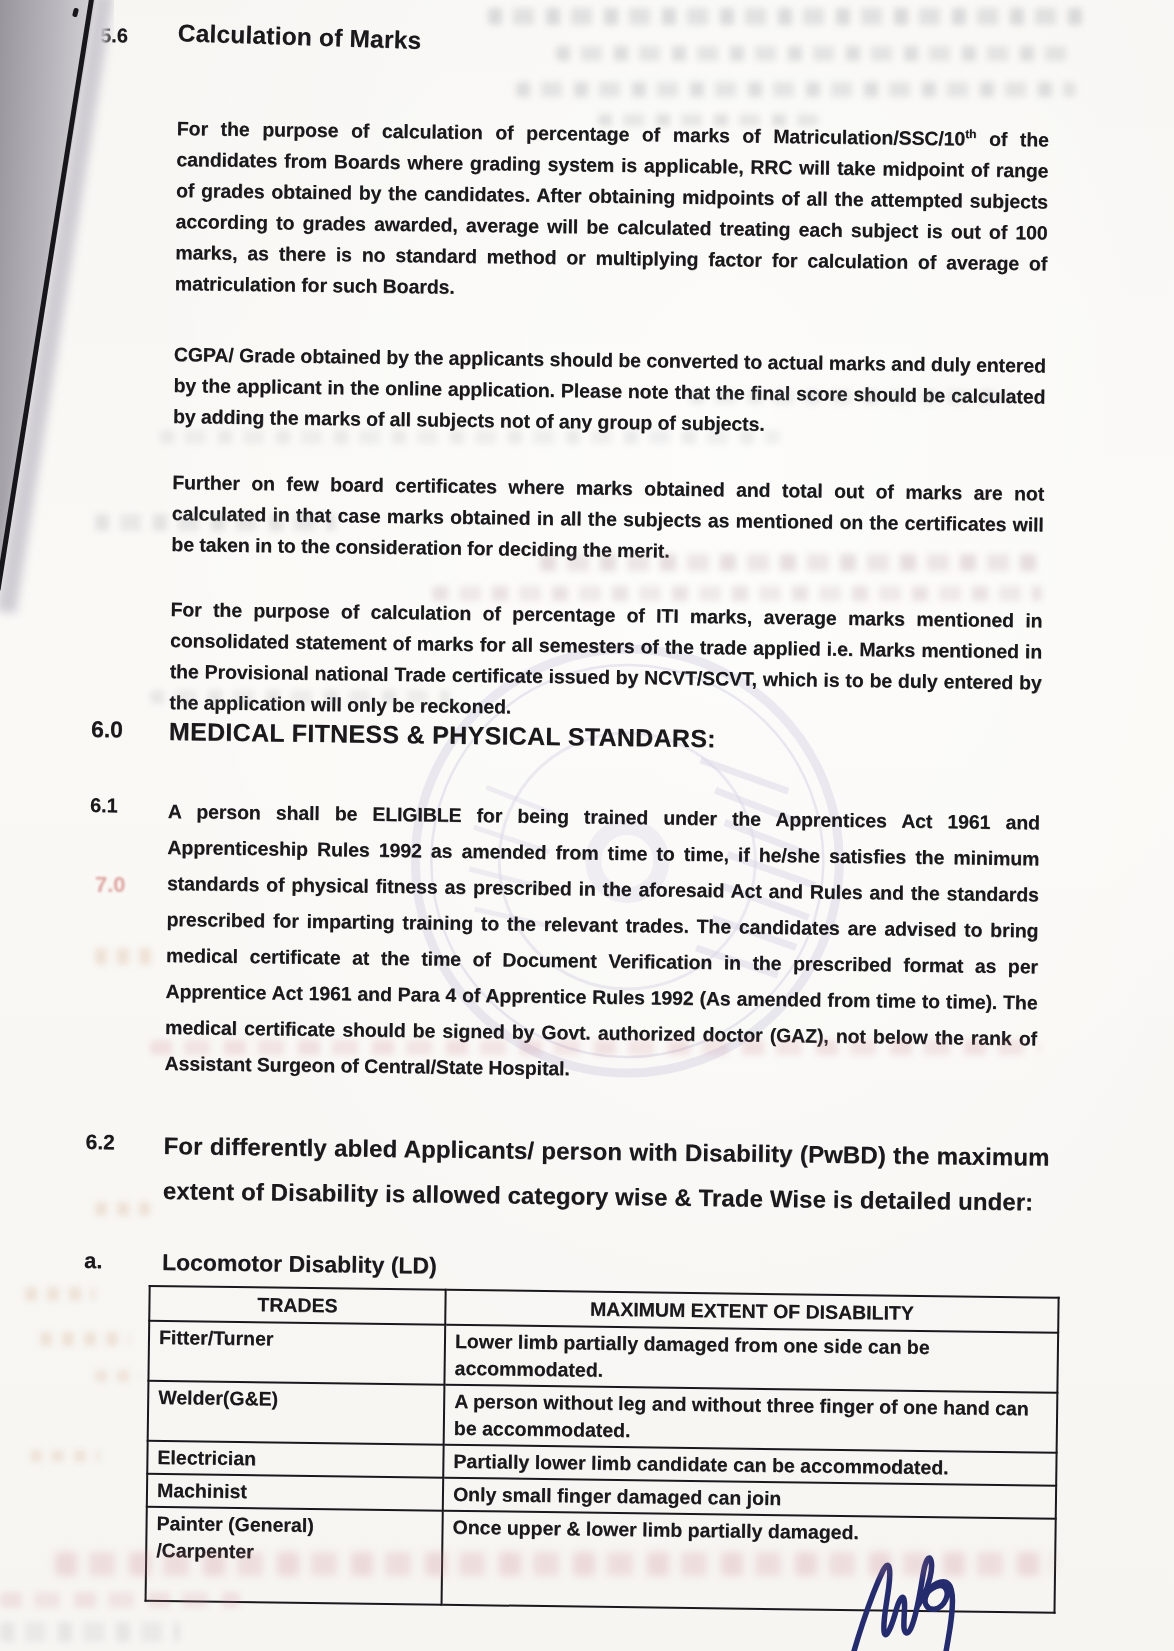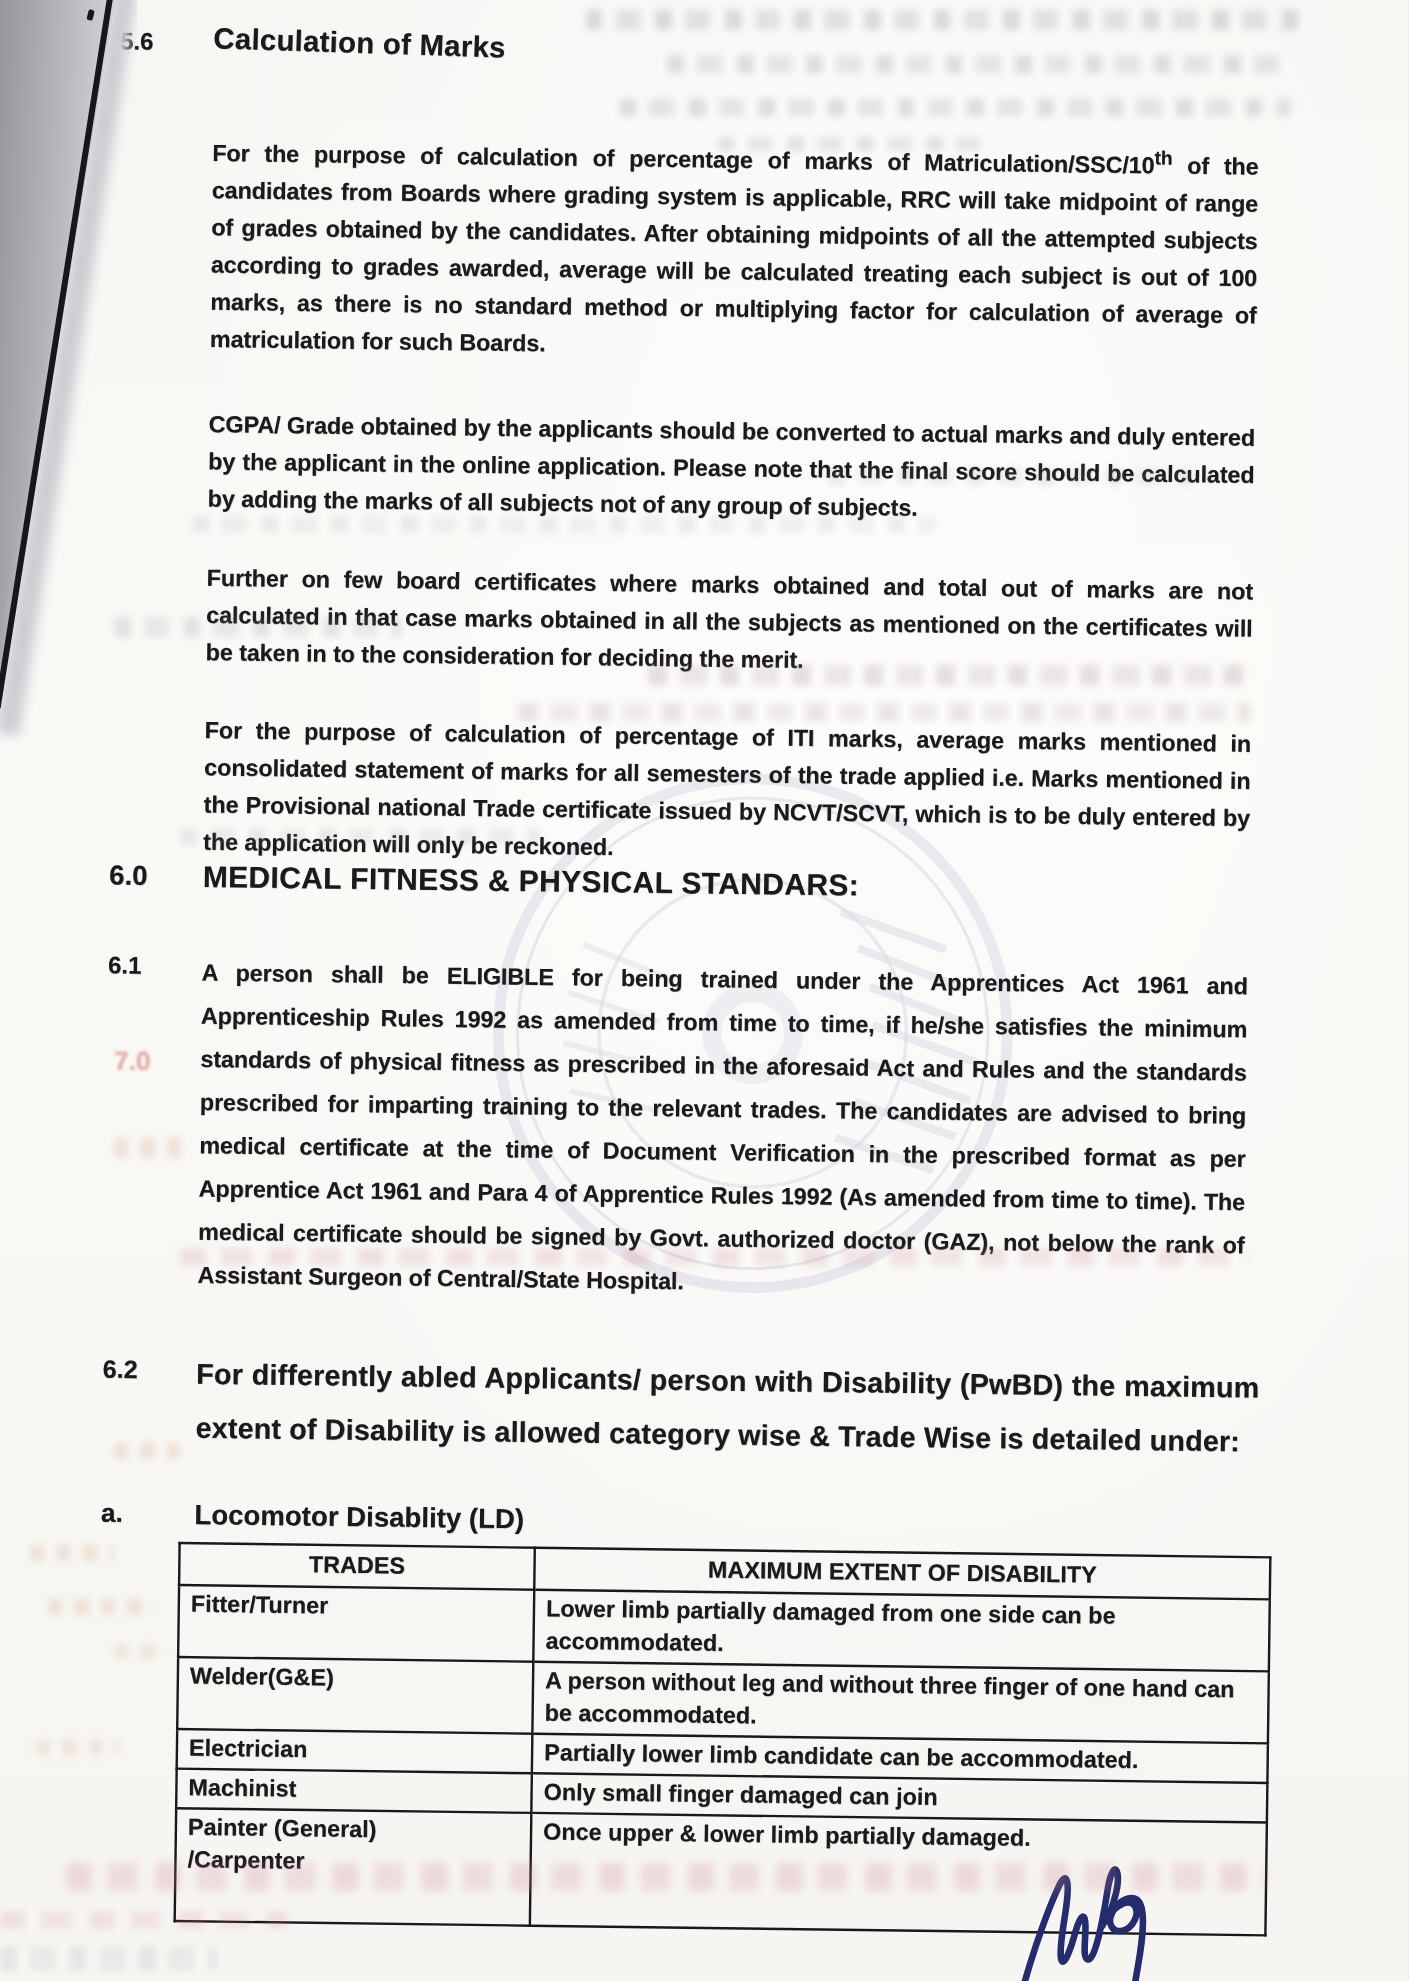--- a/index.html
+++ b/index.html
@@ -20,21 +20,21 @@
     width:872px;text-align:justify;font-size:19.5px;font-weight:700;
     line-height:31px;letter-spacing:-0.1px;
   }
   #s56{left:100px;top:18px;}
   #s56 .num{font-size:20px;padding-top:6px;}
   #s56 .title{font-size:24.5px;font-weight:700;display:inline-block;transform:rotate(1.1deg);transform-origin:left top;letter-spacing:.2px;}
   #p1{left:178px;top:92px;}
   #p2{left:178px;top:318px;}
   #p3{left:178px;top:446px;}
   #p4{left:178px;top:573px;}
-  sup{font-size:16px;vertical-align:super;line-height:0;}
+  sup{font-size:12px;vertical-align:super;line-height:0;}
   #s60{left:100px;top:716px;}
   #s60 .num{font-size:23px;}
   #s60 .title{font-size:25px;font-weight:700;letter-spacing:.3px;}
   #s61{left:100px;top:792px;}
   #s61 .num{font-size:20px;padding-top:2px;}
   #s61 .para{line-height:36px;}
   #s62{left:100px;top:1122px;}
   #s62 .num{font-size:21px;padding-top:8px;}
   #s62 .title{width:886px;font-size:24px;font-weight:700;line-height:45px;text-align:justify;letter-spacing:.1px;}
   #sa{left:100px;top:1248px;}

